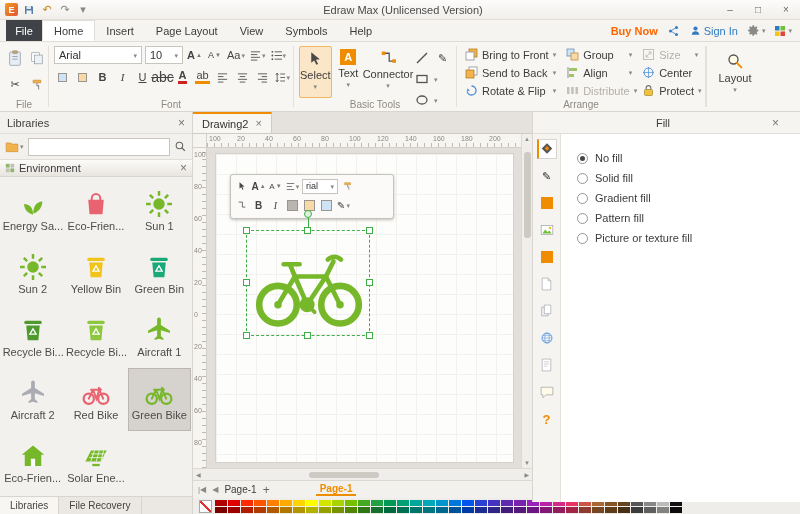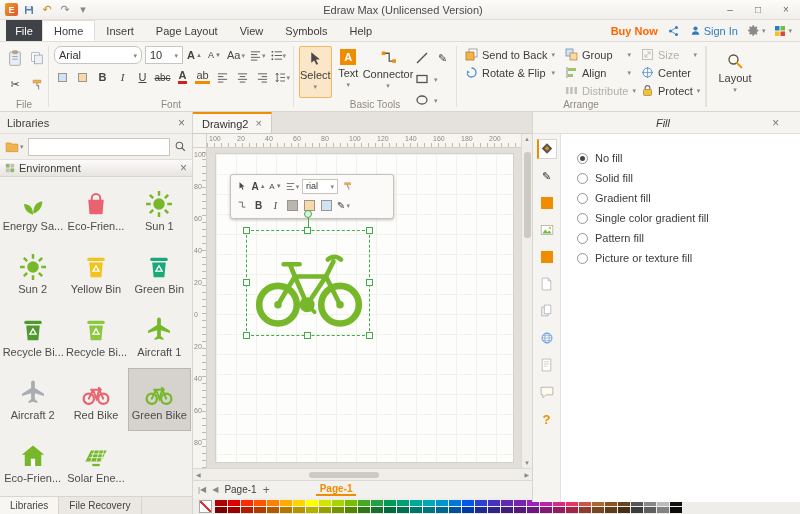--- a/index.html
+++ b/index.html
@@ -29,21 +29,21 @@
 .iconbtn{display:flex;align-items:center;gap:2px;}
 
 .ribbon{position:absolute;left:0;top:42px;right:0;height:70px;background:#f8f6f3;border-bottom:1px solid #d8d4cf;display:flex;}
 .rsection{position:relative;height:100%;padding:4px 5px 13px;}
 .rsep{width:1px;background:#e4e0da;margin:4px 0;}
 .rlabel{position:absolute;bottom:1px;left:0;right:0;text-align:center;font-size:10px;color:#8d8983;}
 .rcol{display:flex;flex-direction:column;gap:4px;}
 .frow{display:flex;align-items:center;gap:3px;}
 .select{background:#fff;border:1px solid #c8c4be;height:18px;display:flex;align-items:center;gap:3px;padding:0 4px;}
 .rbtn{height:18px;min-width:17px;display:inline-flex;align-items:center;justify-content:center;gap:1px;font-size:11px;color:#444;border:1px solid transparent;}
-.b{font-weight:bold;} .i{font-style:italic;font-family:"Liberation Serif",serif;} .u{text-decoration:underline;} .s{text-decoration:line-through;font-size:10px;}
+.b{font-weight:bold;} .i{font-style:italic;font-family:"Liberation Serif",serif;} .u{text-decoration:underline;} .s{text-decoration:line-through;font-size:14px;}
 .tiny{font-size:6px;color:#777;}
 .fileicons{display:grid;grid-template-columns:20px 20px;grid-auto-rows:24px;gap:2px;align-items:center;justify-items:center;}
 .bigbtn{width:46px;display:flex;flex-direction:column;align-items:center;padding-top:3px;gap:2px;color:#3c3c3c;}
 .bigbtn.active{background:#fbe7c8;border:1px solid #f0b664;border-radius:2px;}
 .btwrap{display:flex;height:100%;align-items:stretch;gap:2px;}
 .shapegrid{display:flex;flex-direction:column;justify-content:flex-start;gap:3px;padding-top:3px;}
 .shaperow{display:flex;align-items:center;gap:4px;}
 .arrcols{display:flex;gap:4px;}
 .arrbtn{display:flex;align-items:center;gap:4px;height:17px;padding:0 3px;color:#3c3c3c;white-space:nowrap;}
 .arrbtn.dis{color:#b3afa9;}
@@ -85,21 +85,21 @@
 .addpage{color:#666;font-size:12px;}
 
 .bottomstrip{position:absolute;left:193px;top:498px;right:0;bottom:0;background:#efede9;display:flex;align-items:center;gap:3px;padding-left:6px;}
 .nofillsw{width:13px;height:13px;background:#fff;border:1px solid #aaa;background-image:linear-gradient(45deg,transparent 44%,#d33 44%,#d33 56%,transparent 56%);}
 .pcolwrap{display:flex;gap:1px;}
 .pcol{display:flex;flex-direction:column;gap:1px;}
 .sw{width:12px;height:6px;display:block;}
 .sw.dark{filter:brightness(.7);}
 
 .rightpanel{position:absolute;left:532px;top:112px;width:268px;height:390px;background:#fff;border-left:1px solid #d8d4cf;}
-.rp-header{height:22px;background:#f6f4f1;border-bottom:1px solid #e1ddd8;display:flex;align-items:center;padding:0 21px;color:#3c3c3c;font-style:italic;}
+.rp-header{height:22px;background:#f6f4f1;border-bottom:1px solid #e1ddd8;display:flex;align-items:center;padding:0 21px;color:#3c3c3c;}
 .rp-title{flex:1;text-align:center;}
 .iconstrip{position:absolute;left:0;top:22px;bottom:0;width:28px;background:#f6f4f1;border-right:1px solid #e4e0da;display:flex;flex-direction:column;align-items:center;gap:7px;padding-top:5px;}
 .stripic{width:20px;height:20px;display:flex;align-items:center;justify-content:center;}
 .stripic.selected{background:#fff;border:1px solid #d8d4cf;border-left:2px solid var(--accent);}
 .orsq{width:12px;height:12px;background:var(--accent);}
 .qmark{color:var(--accent);font-weight:bold;font-size:13px;}
 .fo-wrap{margin-left:28px;padding:14px 0 0 16px;}
 .fo-row{display:flex;align-items:center;gap:7px;height:20px;}
 .radio{width:11px;height:11px;border:1px solid #9a958f;border-radius:50%;background:#fff;position:relative;flex:0 0 11px;}
 .radio.on::after{content:"";position:absolute;left:2px;top:2px;width:5px;height:5px;border-radius:50%;background:#454545;}
@@ -215,21 +215,21 @@
             <path d="M10 9v6h3v6h2v-8h-3V9z" fill="#8a8f96"></path>
           </svg>
         </span>
     </div>
     <div class="rlabel">File</div>
   </div>
   <div class="rsep"></div>
 
   <div class="rsection rcol" style="width:244px;">
     <div class="frow">
-      <span class="select" style="width:88px;border-radius:7px;">
+      <span class="select" style="width:88px;">
           <span>Arial</span>
           <span class="caret" style="margin-left:auto;">▾</span>
         </span>
       <span class="select" style="width:38px;">
           <span>10</span>
           <span class="caret" style="margin-left:auto;">▾</span>
         </span>
       <span class="rbtn b">
           <span>A</span>
           <span class="tiny">▲</span>
@@ -352,20 +352,28 @@
         </span>
       </span>
     </div>
     <div class="rlabel">Basic Tools</div>
   </div>
   <div class="rsep"></div>
 
   <div class="rsection" style="width:248px;">
     <div class="arrcols">
       <span class="rcol" style="gap:1px;width:106px;">
+        <span class="arrbtn">
+            <svg class="ic12" viewBox="0 0 13 13">
+              <rect x="4" y="1" width="8" height="8" fill="#f2b24c" stroke="#b37f1f" stroke-width=".8"></rect>
+              <rect x="1" y="4" width="8" height="8" fill="#fff" stroke="#8a8f96" stroke-width=".8"></rect>
+            </svg>
+            <span>Bring to Front</span>
+            <span class="caret">▾</span>
+          </span>
         <span class="arrbtn">
             <svg class="ic12" viewBox="0 0 13 13">
               <rect x="4" y="1" width="8" height="8" fill="#fff" stroke="#8a8f96" stroke-width=".8"></rect>
               <rect x="1" y="4" width="8" height="8" fill="#f2b24c" stroke="#b37f1f" stroke-width=".8"></rect>
             </svg>
             <span>Send to Back</span>
             <span class="caret">▾</span>
           </span>
         <span class="arrbtn">
             <svg class="ic12" viewBox="0 0 13 13">
@@ -984,24 +992,20 @@
       <div class="fo-row">
         <span class="radio"></span>
         <span class="fo-label">Solid fill</span>
       </div>
       <div class="fo-row">
         <span class="radio"></span>
         <span class="fo-label">Gradient fill</span>
       </div>
       <div class="fo-row">
         <span class="radio"></span>
-        <span class="fo-label">Single color gradient fill</span>
-      </div>
-      <div class="fo-row">
-        <span class="radio"></span>
         <span class="fo-label">Pattern fill</span>
       </div>
       <div class="fo-row">
         <span class="radio"></span>
         <span class="fo-label">Picture or texture fill</span>
       </div>
     </div>
 </div>
 
 </body></html>

